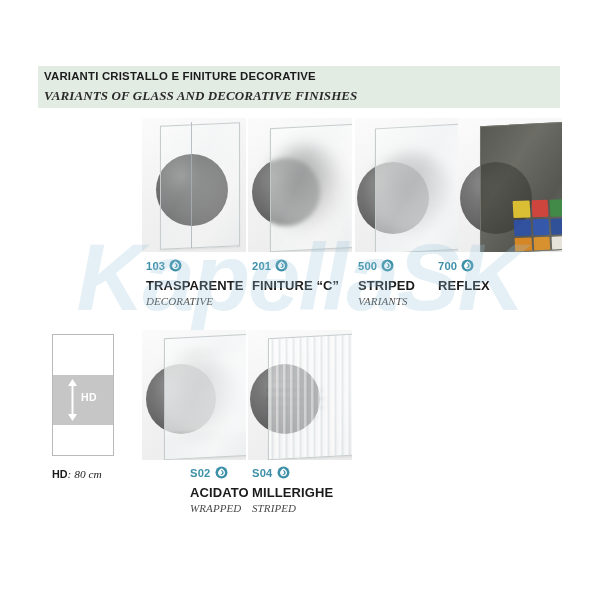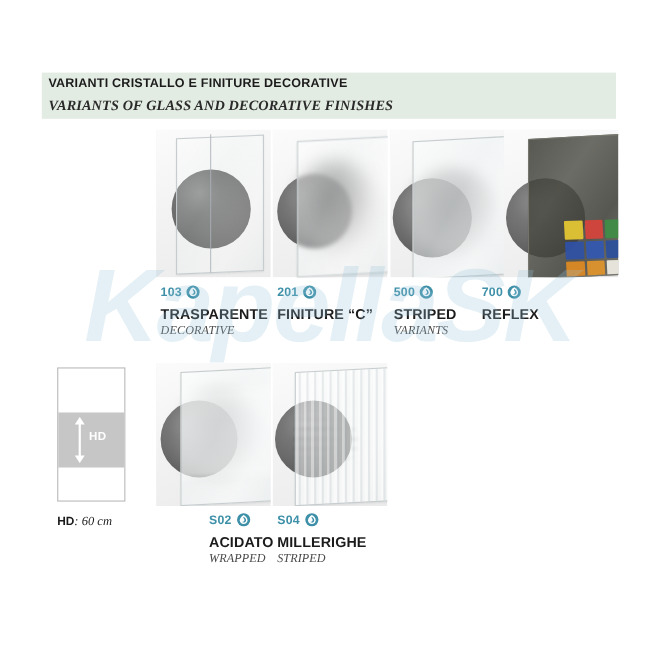--- a/index.html
+++ b/index.html
@@ -429,21 +429,21 @@
   <div id="hd-band">
     <svg id="hd-arrow" viewBox="0 0 11 42">
       <line x1="5.5" y1="6" x2="5.5" y2="36" stroke="#ffffff" stroke-width="2"></line>
       <polygon points="5.5,0 10,7 1,7" fill="#ffffff"></polygon>
       <polygon points="5.5,42 10,35 1,35" fill="#ffffff"></polygon>
     </svg>
     <div id="hd-band-label">HD</div>
   </div>
 </div>
 <div id="hd-caption">
-  <span class="bold">HD</span><span class="ital">: 60 cm</span>
+  <span class="bold">HD</span><span class="ital">: 80 cm</span>
 </div>
 
 <div class="sample-cell" id="cell-s02">
   <div class="photo">
     <div class="photo-bg"></div>
     <div class="sphere"></div>
     <div class="blurball"></div>
     <div class="pane">
       <div class="band"></div>
     </div>

